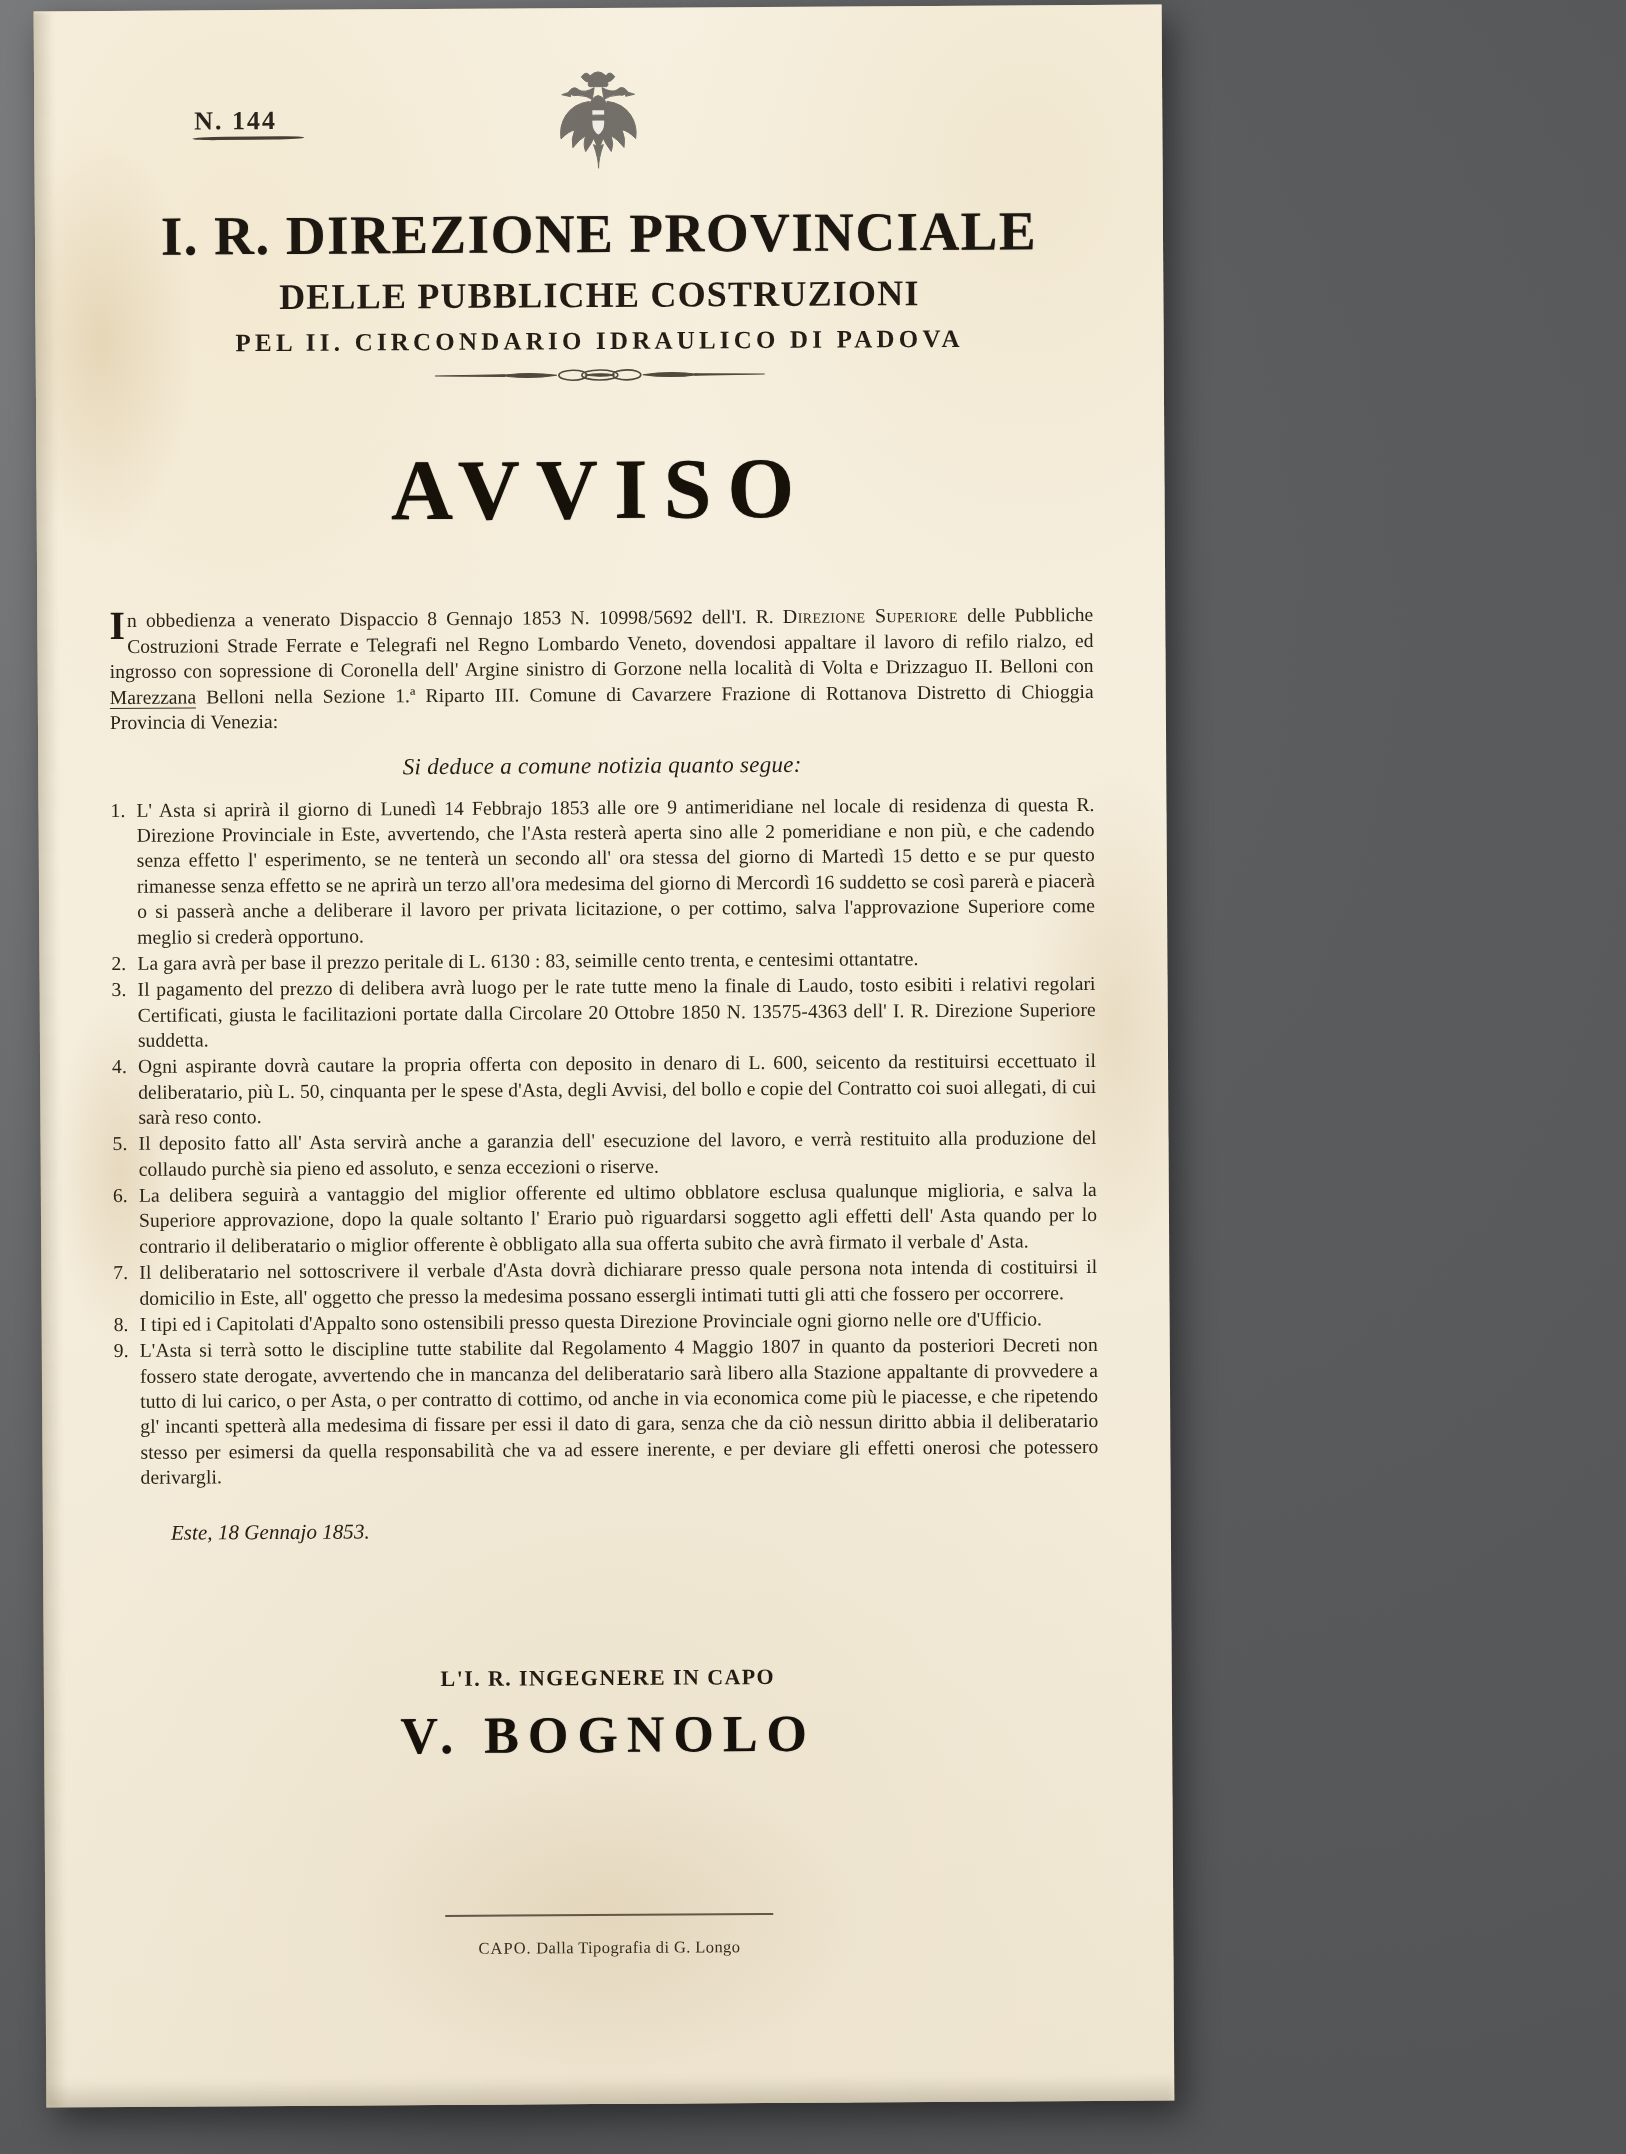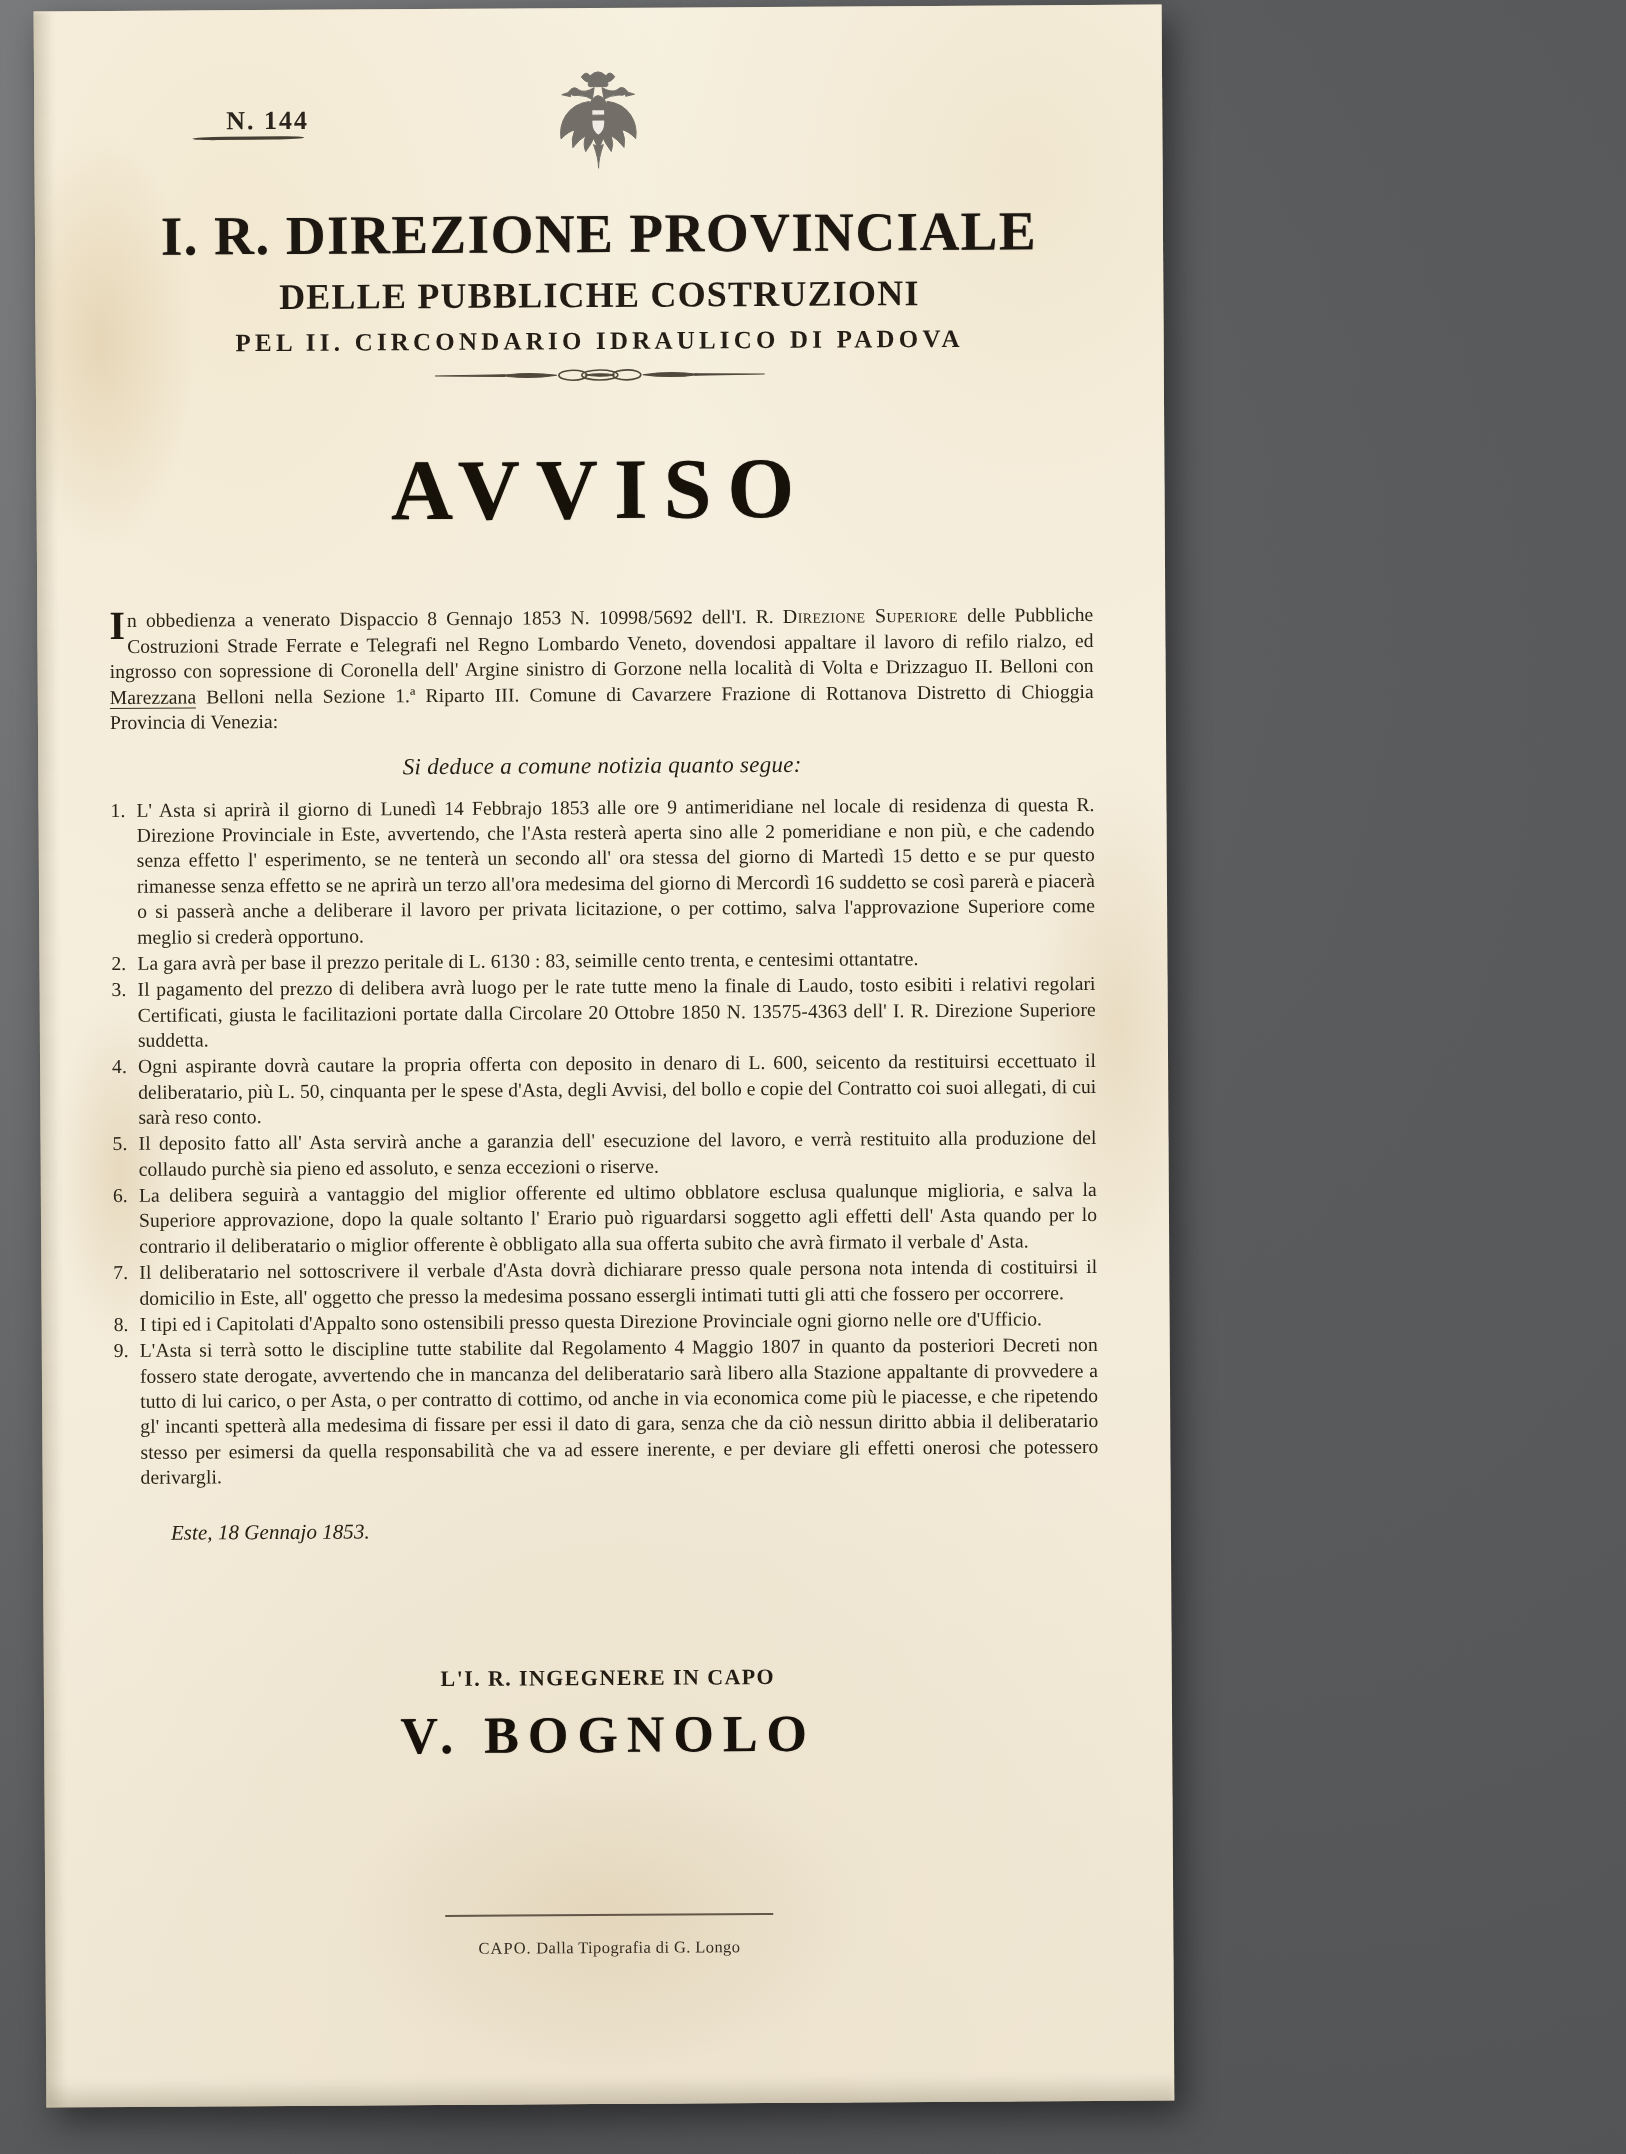--- a/index.html
+++ b/index.html
@@ -62,21 +62,21 @@
   
   #page {
     position: absolute;
     left: 0; right: 0; top: 0;
     padding: 0 72px;
     color: #241f18;
   }
 
   .docnum {
     margin-top: 96px;
-    margin-left: 120px;
+    margin-left: 88px;
     display: inline-block;
     font-family: "Liberation Serif", serif;
     font-weight: 700;
     font-size: 26px;
     letter-spacing: 2px;
     color: #2a241c;
   }
   .docnum-rule {
     margin-left: 86px;
     width: 112px;

